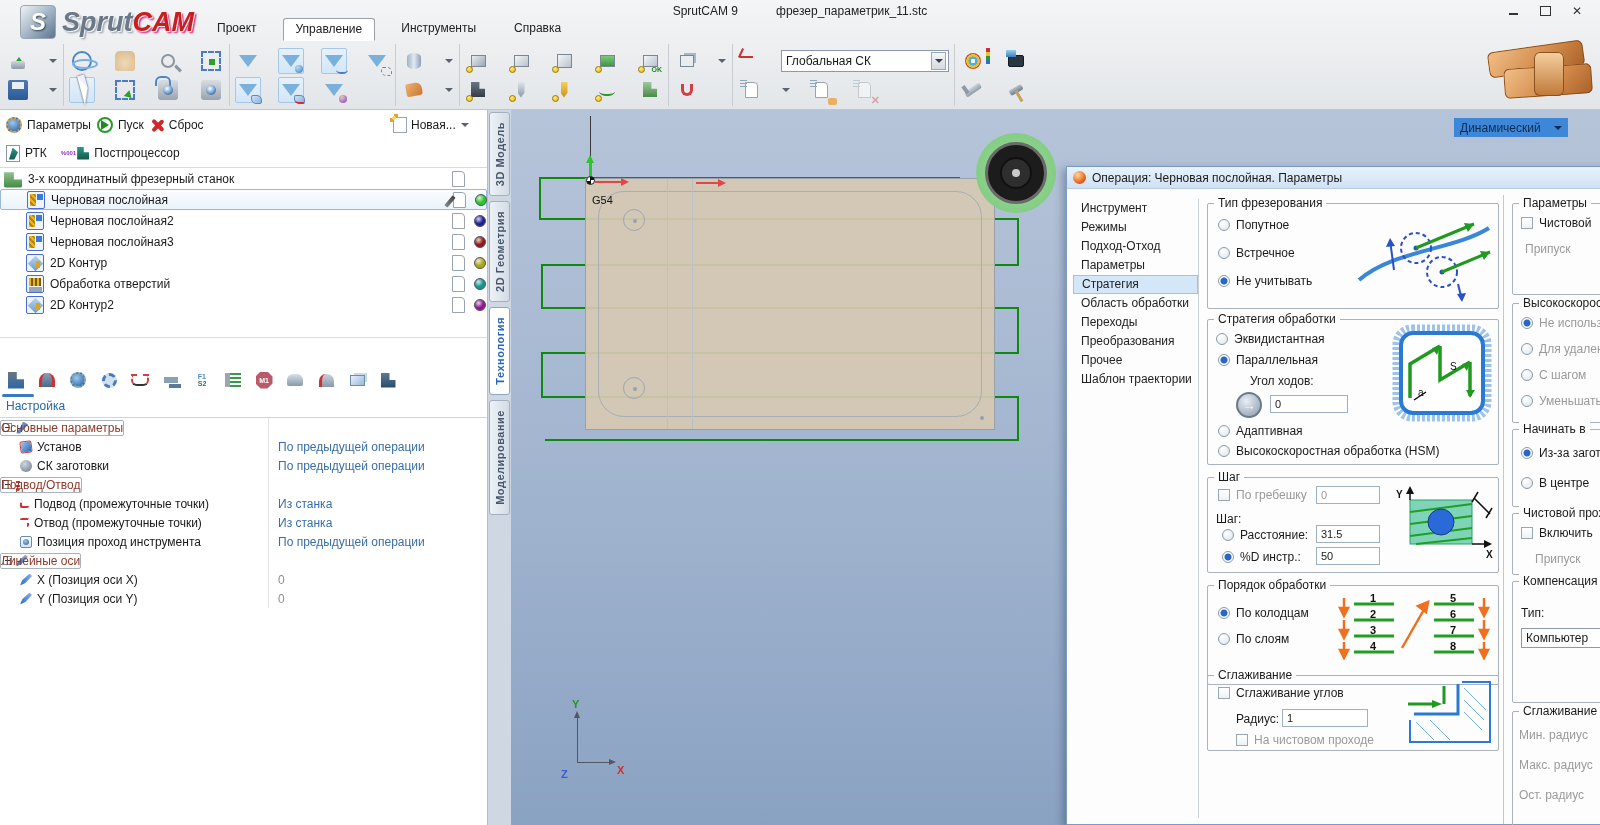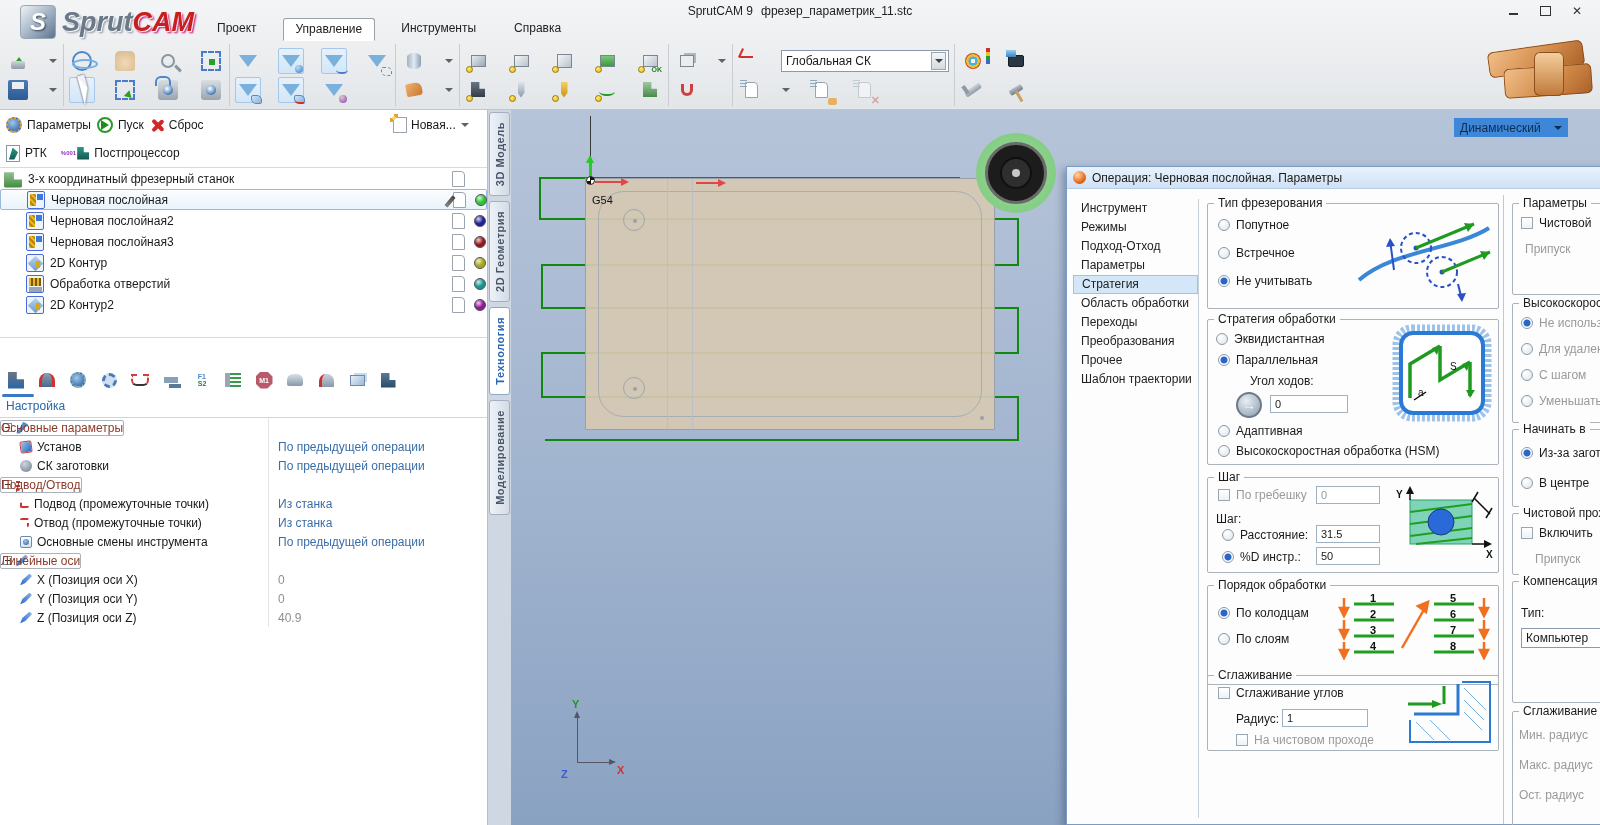--- a/index.html
+++ b/index.html
@@ -3,21 +3,21 @@
 <meta charset="utf-8">
 <style>
   *{box-sizing:border-box;margin:0;padding:0}
   html,body{width:1600px;height:825px;overflow:hidden}
   body{position:relative;font-family:"Liberation Sans",sans-serif;font-size:12px;background:#ececec;color:#1a1a1a}
 
   
   #header{position:absolute;left:0;top:0;width:1600px;height:110px;background:linear-gradient(180deg,#f4f5f6,#e3e6e9);border-bottom:1px solid #c2c6ca}
   #titlebar{position:absolute;left:0;top:0;width:1600px;height:22px}
   #title-center{position:absolute;left:0;top:4px;width:1600px;text-align:center;font-size:12px;color:#222}
-  #title-center span{margin:0 4px}
+  #title-center span{margin:0 19px}
   #winbtns{position:absolute;right:10px;top:3px;display:flex;gap:6px}
   .wbtn{width:26px;height:15px;display:flex;align-items:center;justify-content:center;color:#333;font-size:12px;cursor:pointer}
   .wb-min::after{content:"";width:9px;height:2px;background:#333;margin-top:6px}
   .wb-max::after{content:"";width:9px;height:8px;border:1.5px solid #333}
   
   #logo{position:absolute;left:20px;top:2px;height:40px;display:flex;align-items:center;gap:6px}
   #logo-emblem{width:36px;height:34px;border-radius:4px;background:linear-gradient(135deg,#eef2f6,#9fb0c2 55%,#5c7490);border:1px solid #9aa6b2;display:flex;align-items:center;justify-content:center;font-size:24px;font-weight:bold;font-style:italic;color:#fff;text-shadow:1px 1px 2px #345}
   .logo-sprut{font-size:27px;font-weight:bold;font-style:italic;color:#6a7888;text-shadow:1px 1px 1px #fff,2px 2px 2px #8892a0}
   .logo-cam{font-size:27px;font-weight:bold;font-style:italic;color:#c81e1e;text-shadow:1px 1px 1px #fff,2px 2px 2px #b06}
   
@@ -638,21 +638,21 @@
       <div class="prow">
 
         <span class="picon cf-out"></span>
         <span class="plbl">Отвод (промежуточные точки)</span>
         <span class="pval cf-link">Из станка</span>
       </div>
 
       <div class="prow">
 
         <span class="picon cf-toolchange"></span>
-        <span class="plbl">Основные смены инструмента</span>
+        <span class="plbl">Позиция проход инструмента</span>
         <span class="pval cf-link">По предыдущей операции</span>
       </div>
 
       <div class="prow">
         <span class="pexp show"></span>
         <span class="picon g cf-axes"></span>
         <span class="plbl grp">Линейные оси</span>
         <span class="pval"></span>
       </div>
 
@@ -663,26 +663,20 @@
         <span class="pval cf-num">0</span>
       </div>
 
       <div class="prow">
 
         <span class="picon cf-axis"></span>
         <span class="plbl">Y (Позиция оси Y)</span>
         <span class="pval cf-num">0</span>
       </div>
 
-      <div class="prow">
-
-        <span class="picon cf-axis"></span>
-        <span class="plbl">Z (Позиция оси Z)</span>
-        <span class="pval cf-num">40.9</span>
-      </div>
     </div>
 </div>
 
 <div id="sidetabs">
 
     <div class="vtab">
       <span class="vlbl">3D Модель</span>
     </div>
 
     <div class="vtab">

